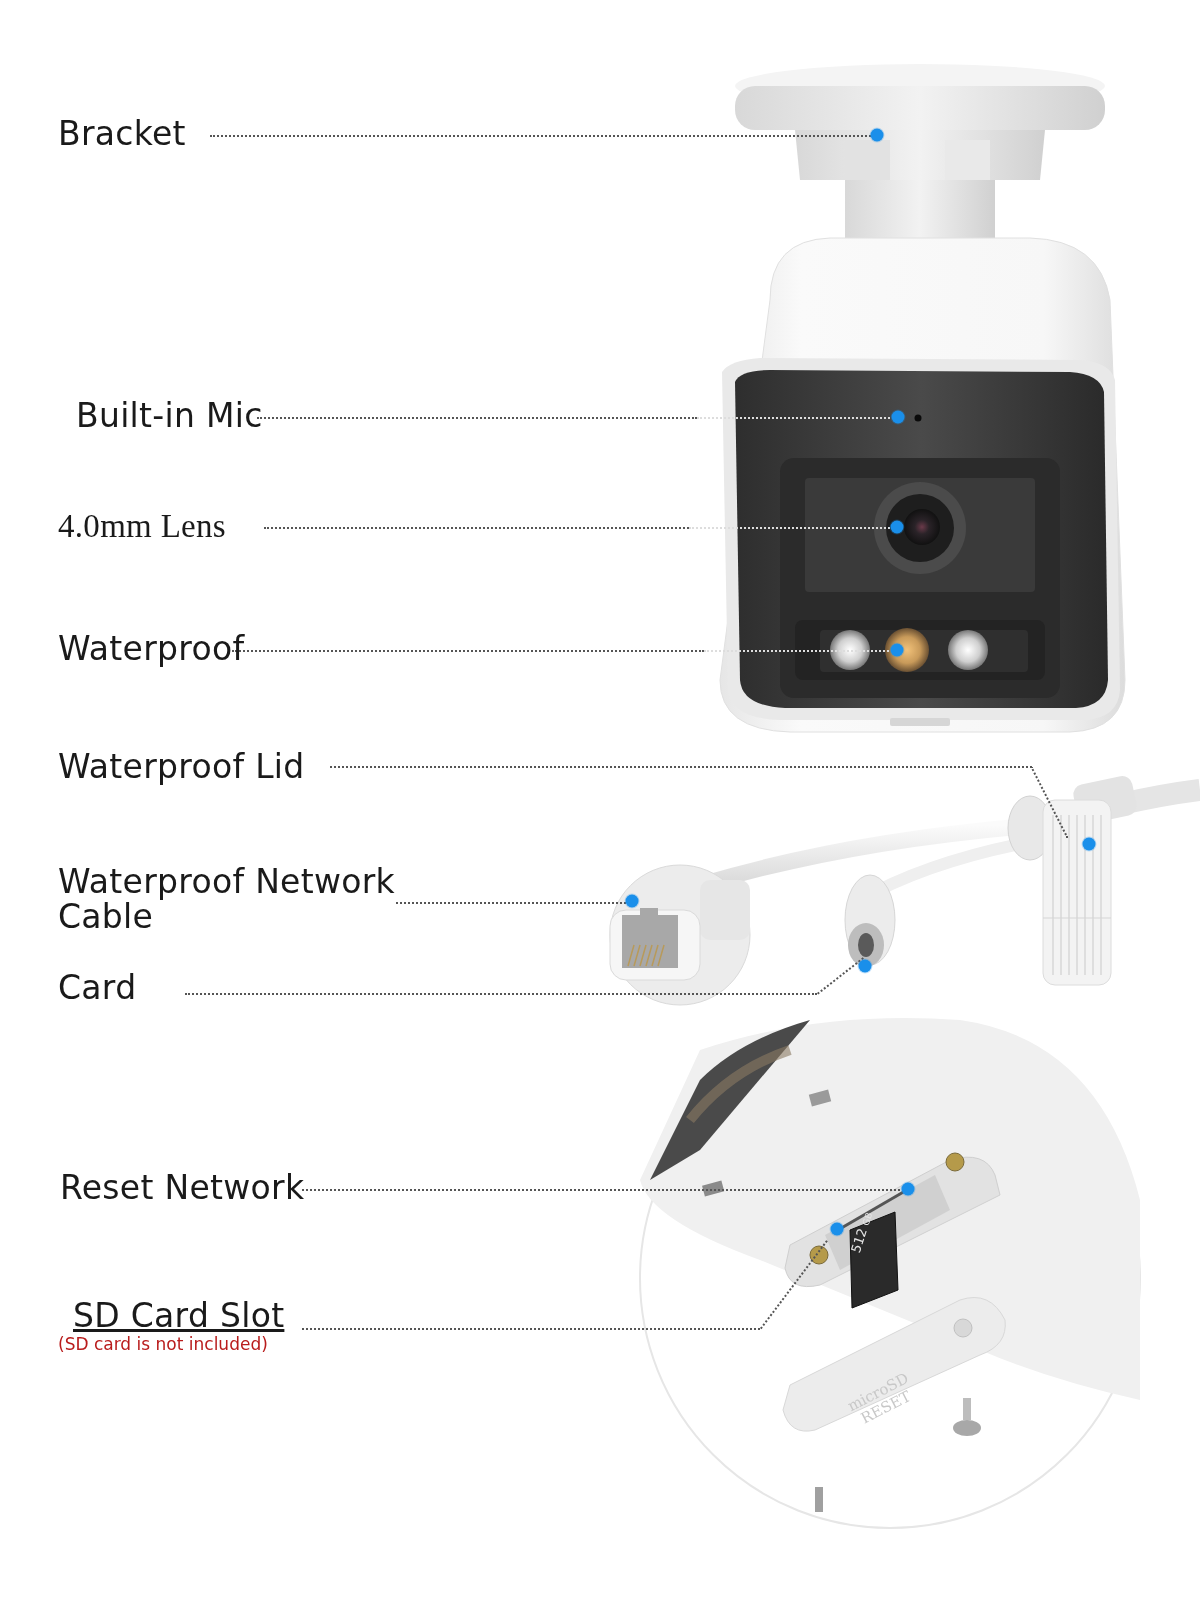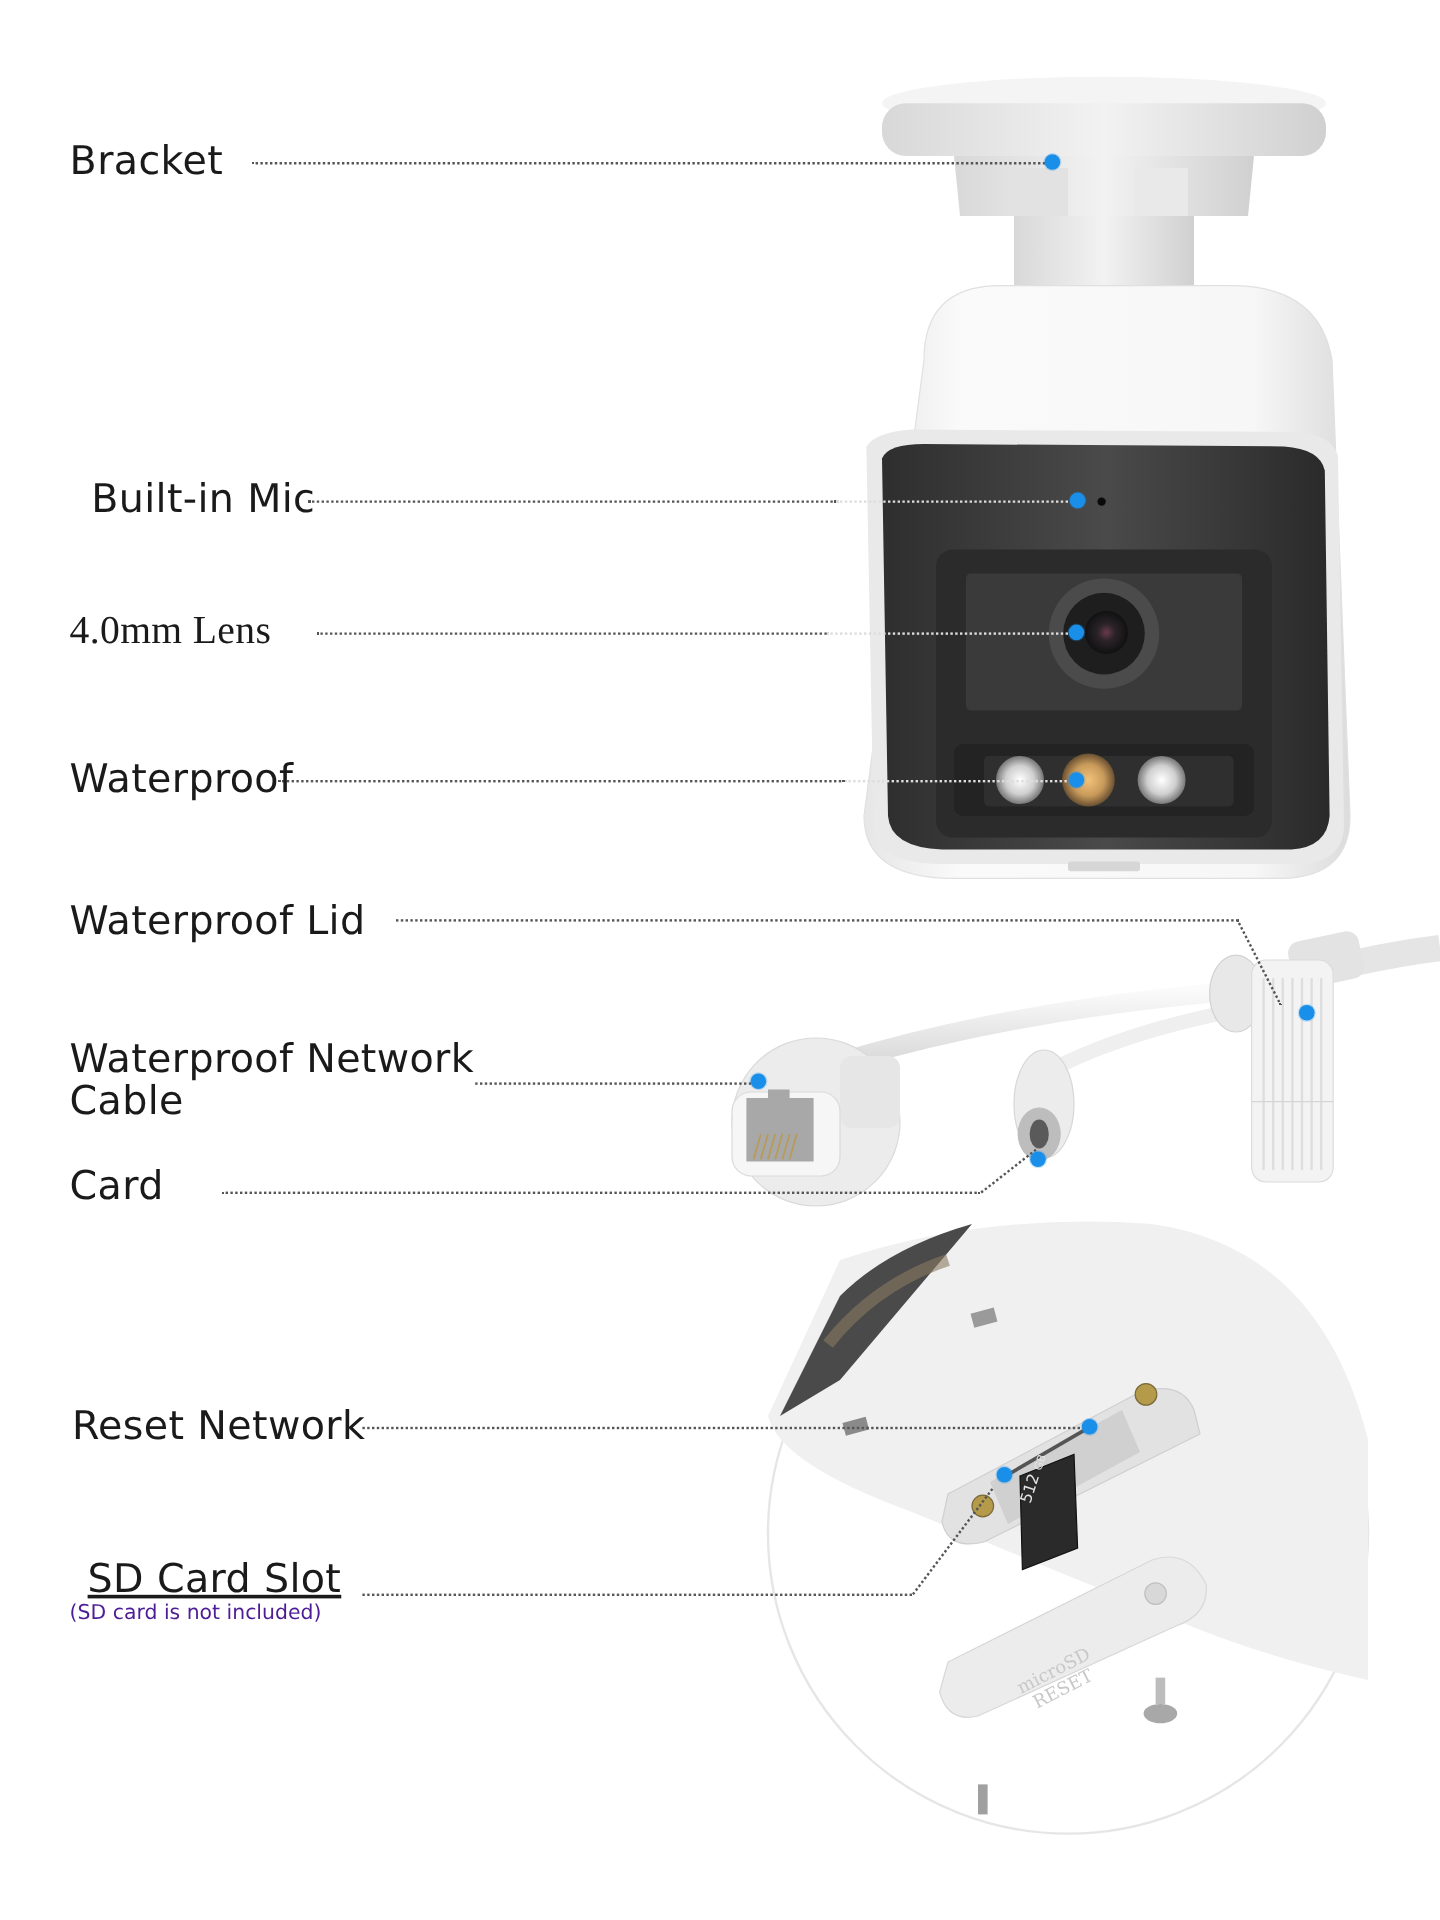--- a/index.html
+++ b/index.html
@@ -1,20 +1,20 @@
 <!DOCTYPE html>
 <html><head>
 <meta charset="utf-8">
 <style>
   html,body{margin:0;padding:0;background:#ffffff;}
   body{width:1200px;height:1600px;position:relative;overflow:hidden;
        font-family:"DejaVu Sans","Liberation Sans",sans-serif;color:#1c1c1c;}
   .label{position:absolute;font-size:33px;line-height:36px;letter-spacing:0.3px;white-space:nowrap;color:#1a1a1a;}
   .label.two{white-space:normal;width:340px;}
-  .sub{position:absolute;font-size:17px;color:#4c1d95;white-space:nowrap;}
+  .sub{position:absolute;font-size:17px;color:#b91c1c;white-space:nowrap;}
   .lead{position:absolute;height:0;border-top:2px dotted #555;}
   .dot{position:absolute;width:13px;height:13px;border-radius:50%;background:#1a8fea;
        box-shadow:0 0 0 1px rgba(26,143,234,0.25);transform:translate(-50%,-50%);z-index:5;}
   svg.art{position:absolute;left:0;top:0;}
 </style>
 </head>
 <body>
 
 <svg class="art" width="1200" height="1600" viewBox="0 0 1200 1600">
   <defs>

